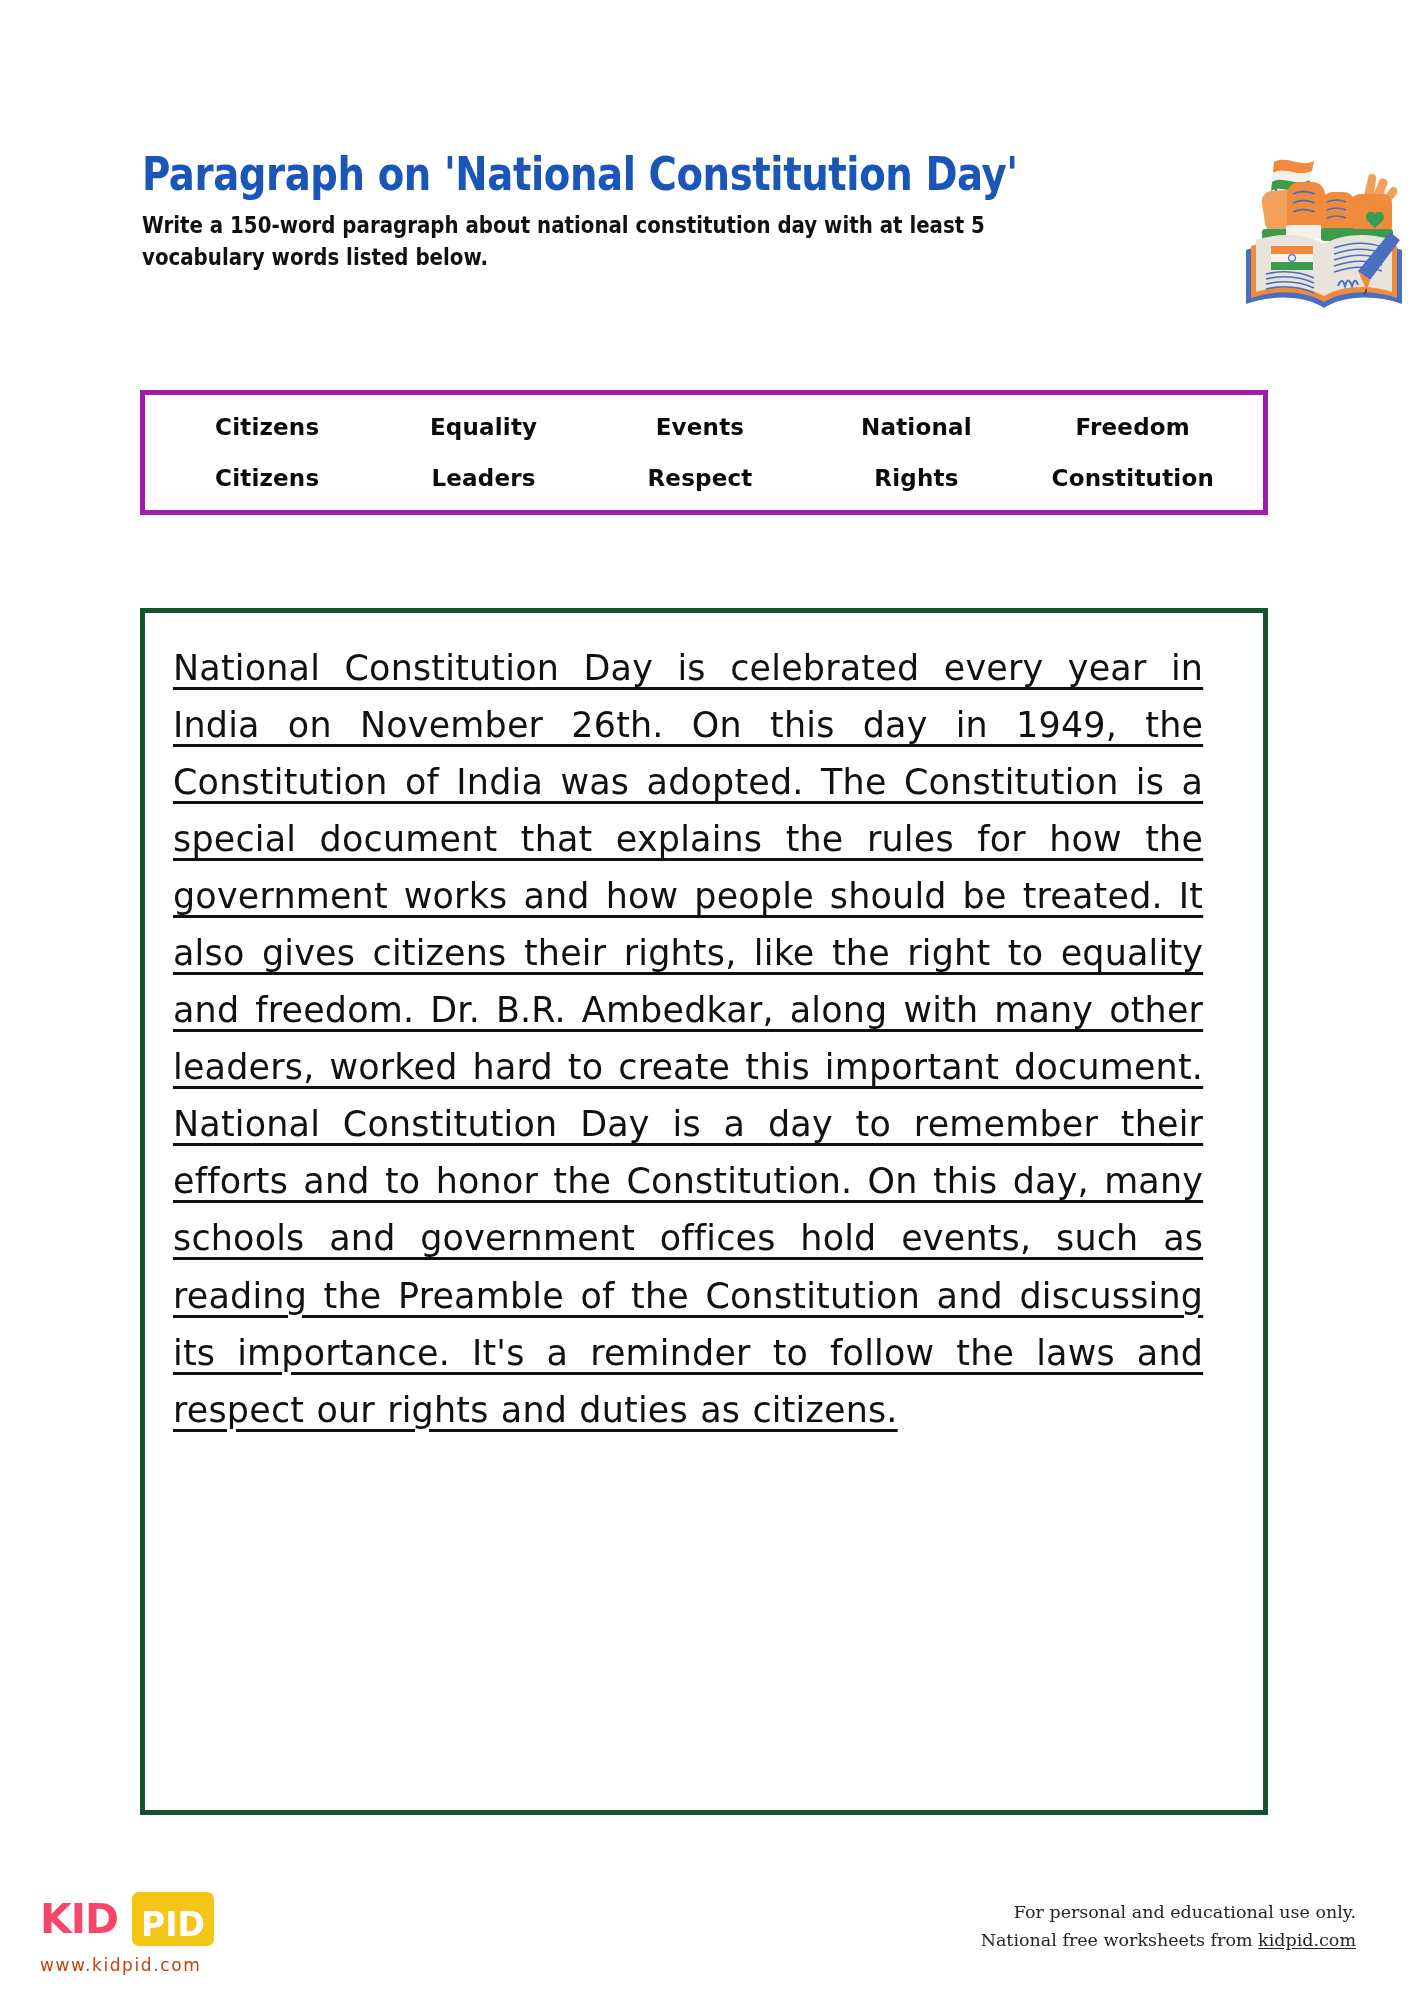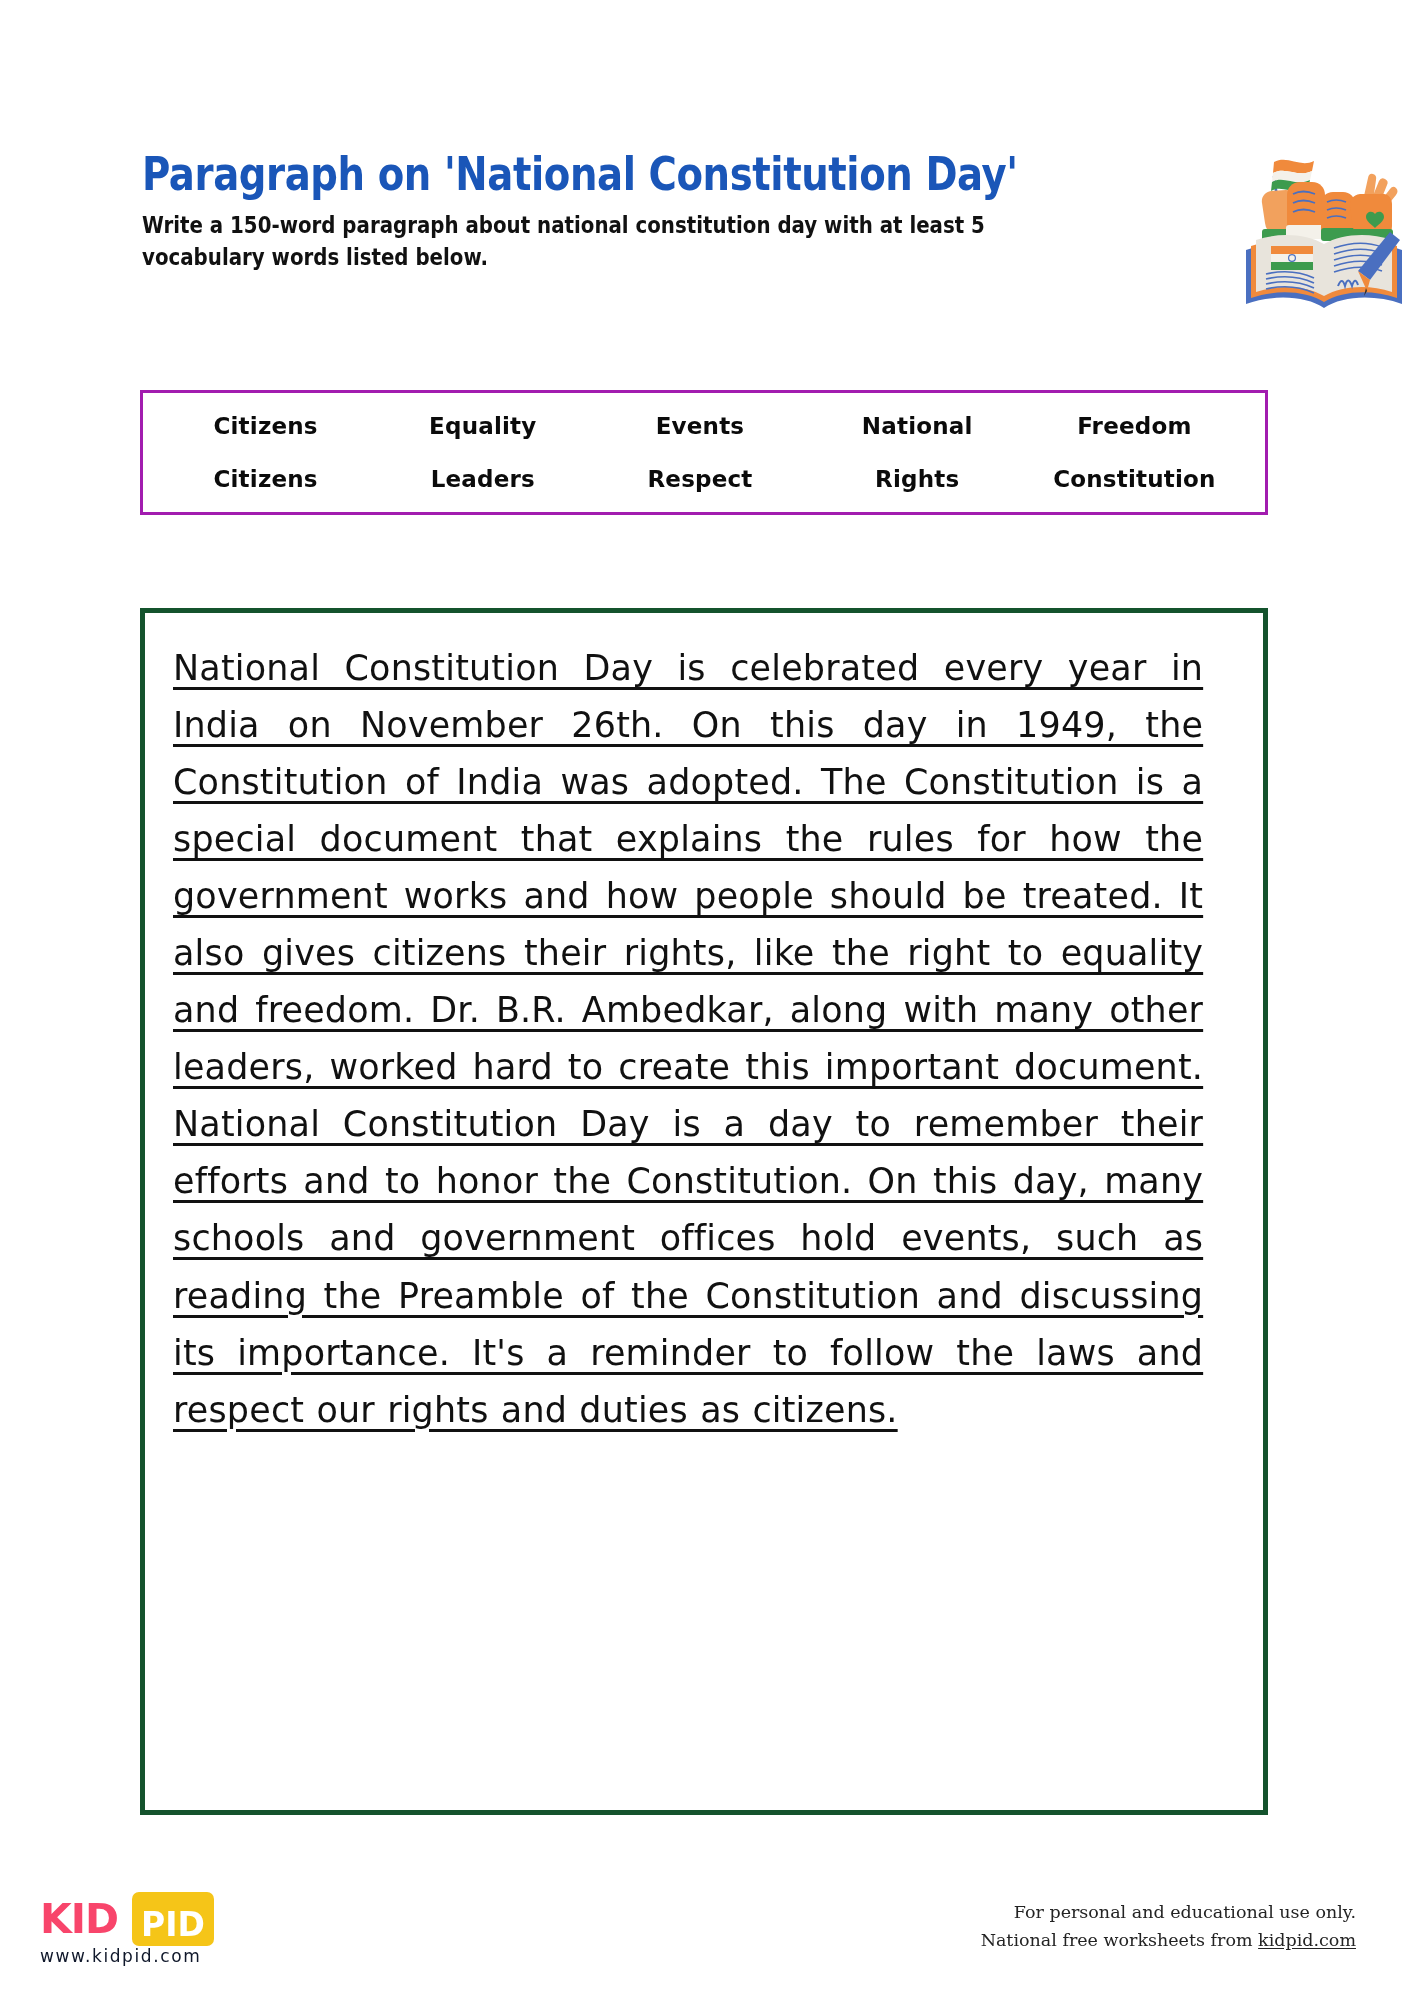--- a/index.html
+++ b/index.html
@@ -62,21 +62,21 @@
   }
   .illustration svg { display: block; width: 100%; height: 100%; }
 
   
   .vocab-box {
     position: absolute;
     left: 140px;
     top: 390px;
     width: 1128px;
     height: 125px;
-    border: 3px solid #a21caf;
+    border: 5px solid #a21caf;
     box-sizing: border-box;
     text-decoration: underline;
   }
   .vocab-grid {
     position: absolute;
     inset: 0;
     display: grid;
     grid-template-columns: repeat(5, 1fr);
     grid-template-rows: repeat(2, 1fr);
     align-items: center;
@@ -152,22 +152,23 @@
     border-radius: 7px;
     padding: 16px 9px 5px 9px;
     letter-spacing: 0px;
     line-height: 1;
     margin-left: 2px;
   }
   .logo-url {
     font-family: "DejaVu Sans", sans-serif;
     font-size: 17px;
     font-weight: 400;
-    color: #0f172a;
+    color: #c2410c;
     letter-spacing: 1.6px;
+    margin-top: 9px;
   }
 
   .footer-note {
     position: absolute;
     right: 58px;
     top: 1898px;
     text-align: right;
     font-family: "DejaVu Serif", serif;
     font-size: 17.5px;
     color: #232323;

